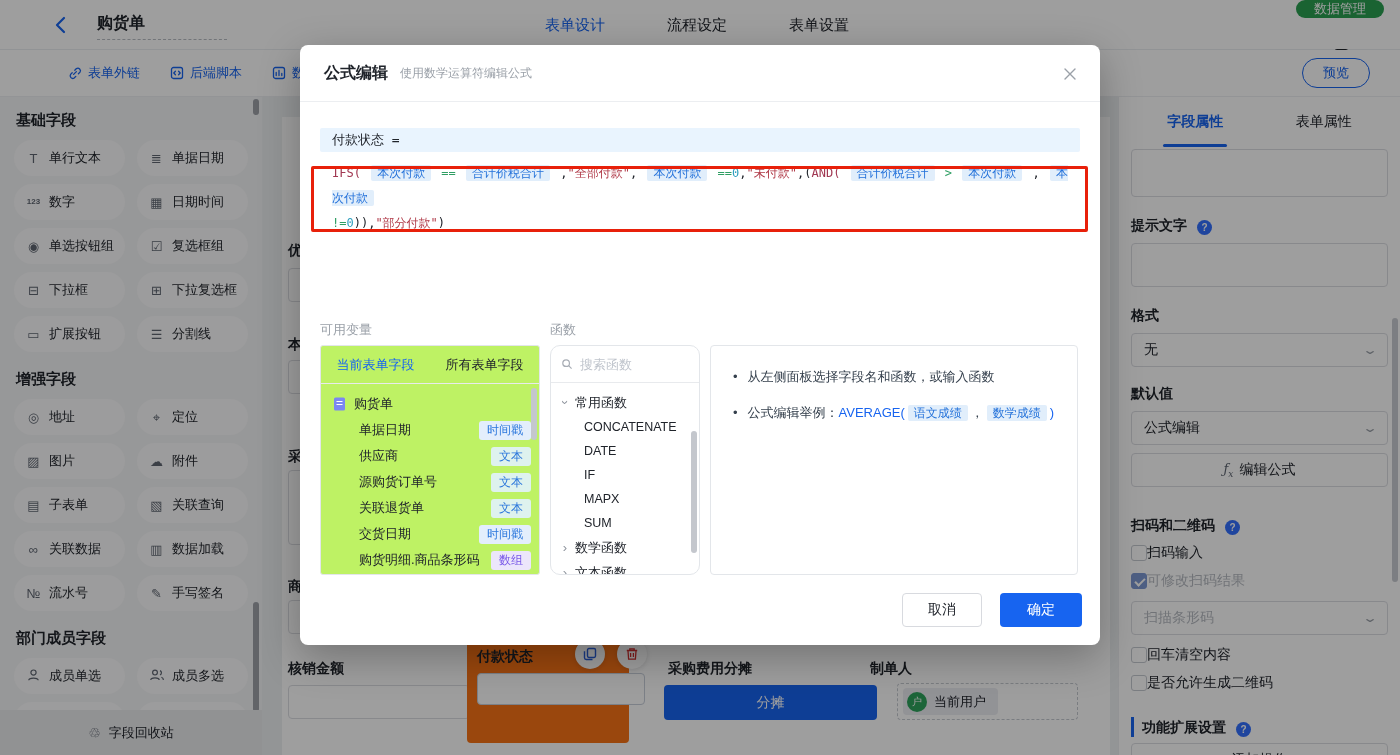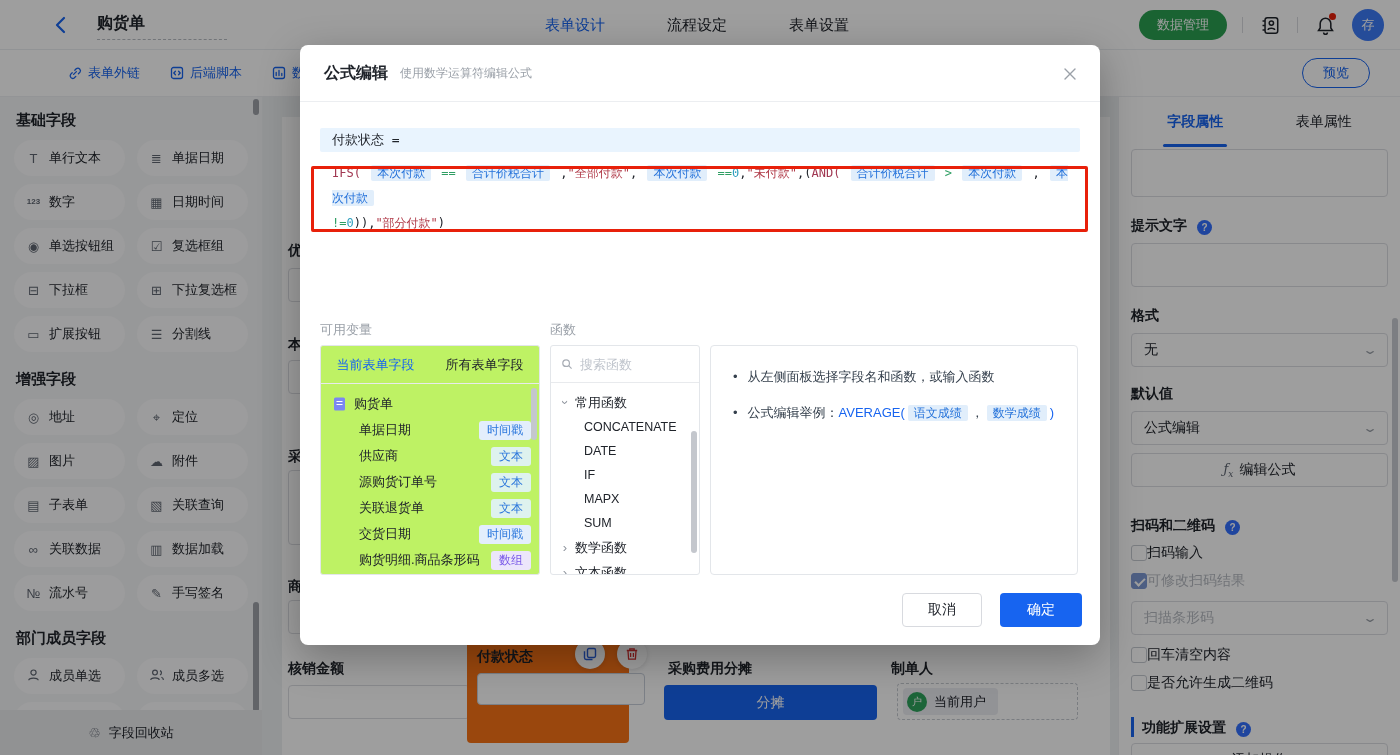--- a/index.html
+++ b/index.html
@@ -6,21 +6,21 @@
 html,body{width:1400px;height:755px;overflow:hidden;font-family:"Liberation Sans","DejaVu Sans",sans-serif;background:#fff;color:#20242B;}
 .app{position:relative;width:1400px;height:755px;overflow:hidden;}
 button{font-family:inherit;cursor:pointer;}
 
 .topbar{position:absolute;top:0;left:0;right:0;height:50px;background:#fff;border-bottom:1px solid #EBEDF0;z-index:1;}
 .back-btn{position:absolute;left:54px;top:15px;width:20px;height:20px;display:flex;align-items:center;cursor:pointer;}
 .page-title{position:absolute;left:97px;top:13px;width:130px;font-size:16px;font-weight:600;color:#20242B;border-bottom:1px dashed #B9BDC4;padding-bottom:5px;cursor:text;}
 .top-tabs{position:absolute;left:545px;top:0;height:50px;display:flex;gap:62px;align-items:center;font-size:15px;}
 .top-tab{color:#20242B;cursor:pointer;white-space:nowrap;}
 .top-tab.active{color:#1764F0;}
-.top-right{position:absolute;right:16px;top:0;height:50px;display:flex;align-items:center;gap:15px;}
+.top-right{position:absolute;right:16px;top:0;height:50px;display:flex;align-items:center;gap:15px;flex-direction:column;}
 .btn-green{height:30px;padding:0 18px;background:#2BA052;color:#fff;border:none;border-radius:15px;font-size:13px;}
 .vdiv{width:1px;height:16px;background:#D8DADF;}
 .icon-btn{width:24px;height:24px;display:flex;align-items:center;justify-content:center;position:relative;cursor:pointer;}
 .bell-dot{position:absolute;right:1px;top:0;width:7px;height:7px;border-radius:50%;background:#E8200A;}
 .avatar{width:32px;height:32px;border-radius:50%;background:#3D7BF7;color:#fff;font-size:13px;display:flex;align-items:center;justify-content:center;cursor:pointer;}
 
 .toolbar{position:absolute;top:50px;left:0;right:0;height:47px;background:#fff;border-bottom:1px solid #EDEFF2;z-index:1;}
 .tool-items{position:absolute;left:68px;top:0;height:46px;display:flex;gap:30px;align-items:center;}
 .tool-item{display:flex;gap:6px;align-items:center;color:#1764F0;font-size:13px;cursor:pointer;white-space:nowrap;}
 .toolbar-right{position:absolute;right:30px;top:8px;display:flex;gap:14px;align-items:center;flex-direction:column;}
@@ -54,21 +54,21 @@
 .bf-box{position:absolute;top:568px;height:34px;border:1px solid #DCDEE2;border-radius:4px;background:#fff;}
 .lbl-row{top:543px;}
 #hexiao-label{left:6px;} #hexiao-box{left:6px;width:182px;}
 .sel-field{position:absolute;left:185px;top:512px;width:162px;height:114px;background:#f97316;border-radius:4px;}
 .sel-field .bf-label{left:10px;top:19px;}
 .float-ic{position:absolute;top:10px;width:30px;height:30px;border-radius:50%;background:#fff;box-shadow:0 1px 5px rgba(31,35,41,.15);display:flex;align-items:center;justify-content:center;cursor:pointer;}
 .float-ic.copy{left:108px;} .float-ic.del{left:150px;}
 .pay-box{position:absolute;left:10px;top:44px;width:168px;height:32px;border:1px solid #C9CFDA;border-radius:4px;background:#fff;}
 #share-label{left:386px;}
 .btn-alloc{position:absolute;left:382px;top:568px;width:213px;height:35px;background:#1764F0;color:#fff;border:none;border-radius:4px;font-size:14px;}
-#maker-label{left:609px;}
+#maker-label{left:588px;}
 .maker-box{position:absolute;left:615px;top:566px;width:181px;height:37px;border:1px dashed #C6CAD1;border-radius:4px;display:flex;align-items:center;padding-left:5px;background:#fff;cursor:pointer;}
 .maker-pill{height:27px;background:#ECEDF3;border-radius:4px;display:flex;align-items:center;gap:7px;padding:0 12px 0 4px;}
 .maker-avatar{width:20px;height:20px;border-radius:50%;background:#2EA35C;color:#fff;font-size:10px;display:flex;align-items:center;justify-content:center;flex:none;}
 .maker-name{font-size:13px;color:#20242B;white-space:nowrap;}
 
 .props{position:absolute;right:0;top:97px;width:282px;bottom:0;background:#fff;border-left:1px solid #ECEEF0;padding:0 12px;overflow:hidden;z-index:1;}
 .props-tabs{height:50px;display:flex;}
 .ptab{flex:1;display:flex;align-items:center;justify-content:center;font-size:14px;color:#20242B;position:relative;cursor:pointer;}
 .ptab.active{color:#1764F0;font-weight:600;}
 .ptab.active::after{content:"";position:absolute;bottom:0;left:50%;transform:translateX(-50%);width:64px;height:3px;background:#1764F0;border-radius:2px;}
@@ -117,21 +117,21 @@
 .vlist{padding:7px 0 0 12px;position:relative;}
 .vrow{height:26px;display:flex;align-items:center;font-size:13px;color:#20242B;position:relative;cursor:pointer;}
 .vrow .doc{margin-right:8px;display:flex;}
 .vrow.child{padding-left:26px;}
 .vname{white-space:nowrap;}
 .badge{position:absolute;right:8px;font-size:12px;padding:1px 8px;border-radius:3px;white-space:nowrap;}
 .b-blue{background:#E3EEFC;color:#2B77DC;}
 .b-cyan{background:#DEF2EE;color:#2B77DC;}
 .b-purple{background:#ECE6FB;color:#7A5AE8;}
 .vthumb{position:absolute;right:2px;top:42px;width:6px;height:52px;background:#C4C7CD;border-radius:3px;}
-.funcs-box{position:absolute;left:250px;top:300px;width:150px;height:230px;border:1px solid #E3E6EA;border-radius:3px;overflow:hidden;background:#fff;}
+.funcs-box{position:absolute;left:250px;top:300px;width:150px;height:230px;border:1px solid #E3E6EA;border-radius:10px;overflow:hidden;background:#fff;}
 .fsearch{height:37px;border-bottom:1px solid #E8EAED;display:flex;align-items:center;padding:0 10px;gap:7px;}
 .fsearch input{border:none;outline:none;width:100%;font-size:13px;color:#20242B;font-family:inherit;}
 .fsearch input::placeholder{color:#BFC4CC;}
 .ftree{padding:7px 0 0 9px;}
 .fgroup{height:25px;display:flex;align-items:center;gap:5px;font-size:13px;color:#20242B;cursor:pointer;}
 .chev{display:inline-block;color:#8f959e;font-size:13px;width:10px;text-align:center;}
 .chev.open{transform:rotate(90deg);}
 .fitem{height:24px;display:flex;align-items:center;padding-left:24px;font-size:12.5px;color:#20242B;cursor:pointer;}
 .fthumb{position:absolute;right:2px;top:85px;width:6px;height:122px;background:#C4C7CD;border-radius:3px;}
 .tips-box{position:absolute;left:410px;top:300px;width:368px;height:230px;border:1px solid #E3E6EA;border-radius:4px;padding:20px 22px;}

